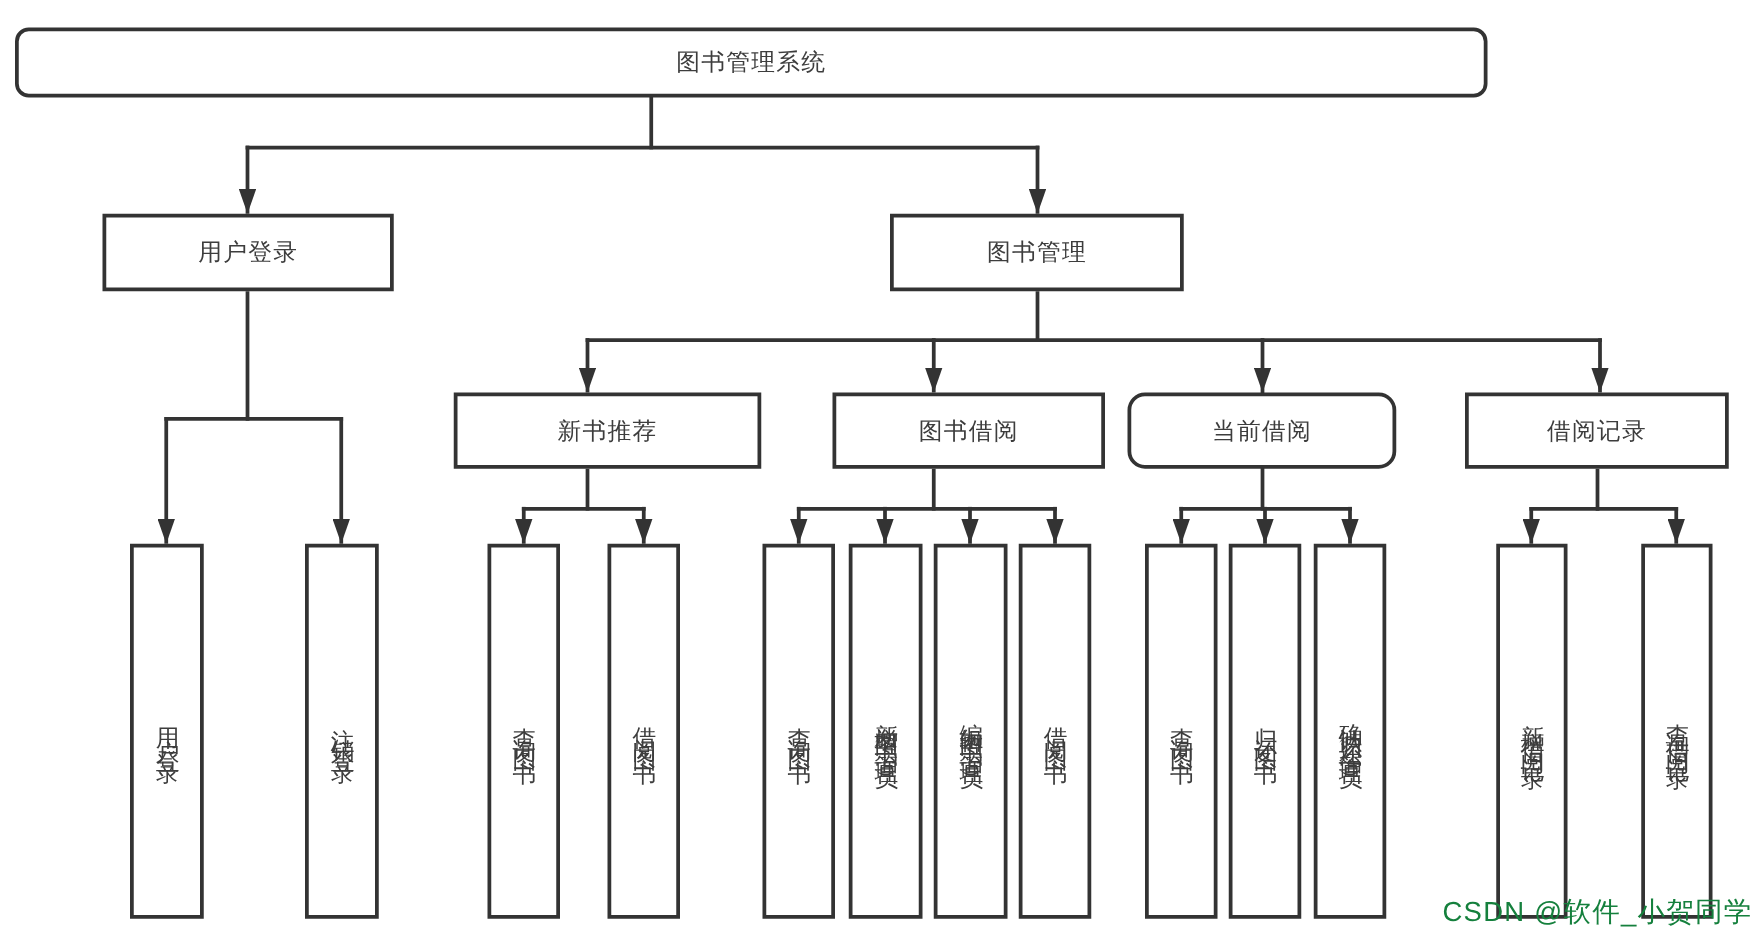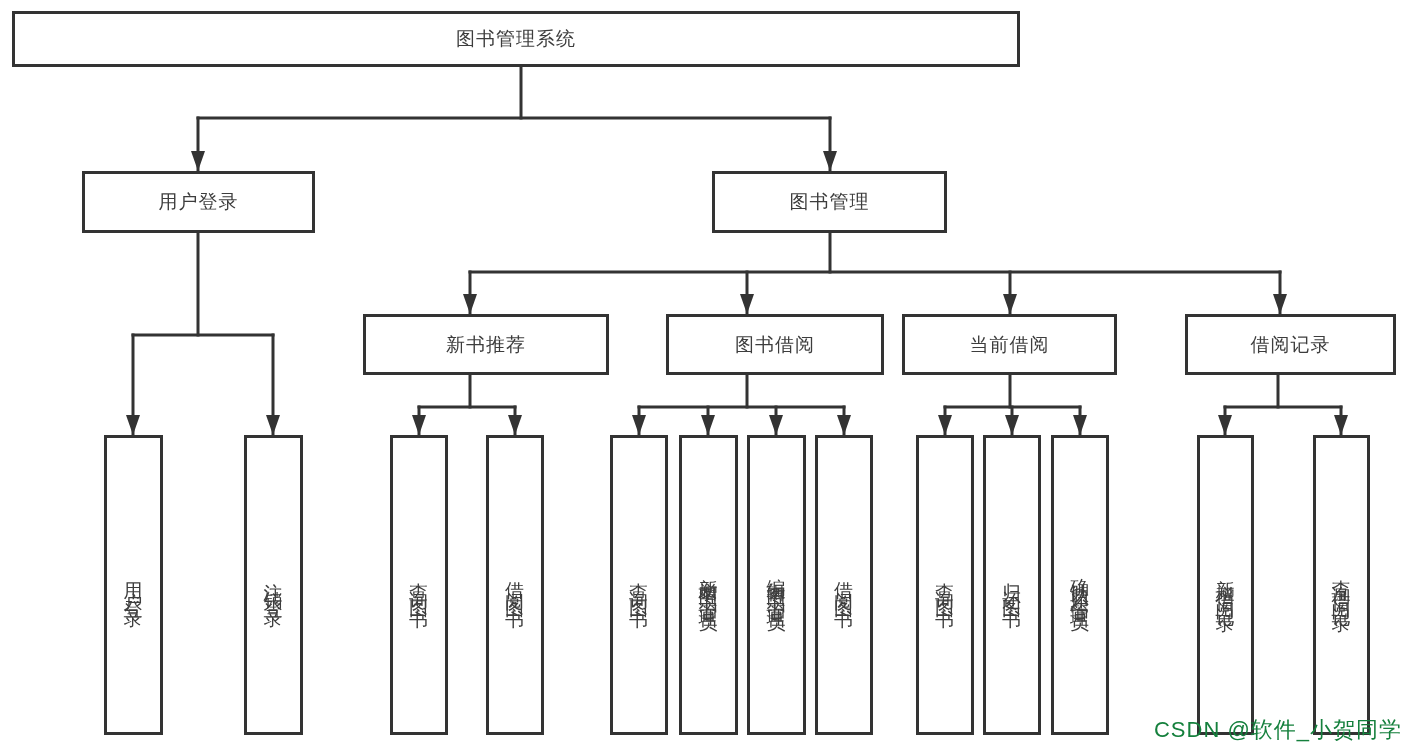--- a/index.html
+++ b/index.html
@@ -99,41 +99,41 @@
 
       <g>
         <line x1="1278" y1="375" x2="1278" y2="407"></line>
         <line x1="1225" y1="407" x2="1341" y2="407"></line>
         <line x1="1225" y1="407" x2="1225" y2="434" marker-end="url(#arrow)"></line>
         <line x1="1341" y1="407" x2="1341" y2="434" marker-end="url(#arrow)"></line>
       </g>
     </g>
   </svg>
 
-  <div class="node hnode" style="left:12px;top:11px;width:1008px;height:56px;">
+  <div class="node hnode" style="left:12px;top:22px;width:1178px;height:56px;border-radius:11px;">
     <span>图书管理系统</span>
   </div>
 
   <div class="node hnode" style="left:82px;top:171px;width:233px;height:62px;">
     <span>用户登录</span>
   </div>
   <div class="node hnode" style="left:712px;top:171px;width:235px;height:62px;">
     <span>图书管理</span>
   </div>
 
   <div class="node hnode" style="left:363px;top:314px;width:246px;height:61px;">
     <span>新书推荐</span>
   </div>
   <div class="node hnode" style="left:638px;top:314px;width:218px;height:61px;margin-left:28px;">
     <span>图书借阅</span>
   </div>
-  <div class="node hnode" style="left:902px;top:314px;width:215px;height:61px;">
+  <div class="node hnode" style="left:902px;top:314px;width:215px;height:61px;border-radius:14px;">
     <span>当前借阅</span>
   </div>
-  <div class="node hnode" style="left:1172px;top:314px;width:211px;height:61px;margin-left:13px;">
+  <div class="node hnode" style="left:1172px;top:314px;width:211px;height:61px;">
     <span>借阅记录</span>
   </div>
 
   <div class="node vnode" style="left:104px;top:435px;width:59px;height:300px;">
     <span class="vtext">用户登录</span>
   </div>
   <div class="node vnode" style="left:244px;top:435px;width:59px;height:300px;">
     <span class="vtext">注销登录</span>
   </div>
 

